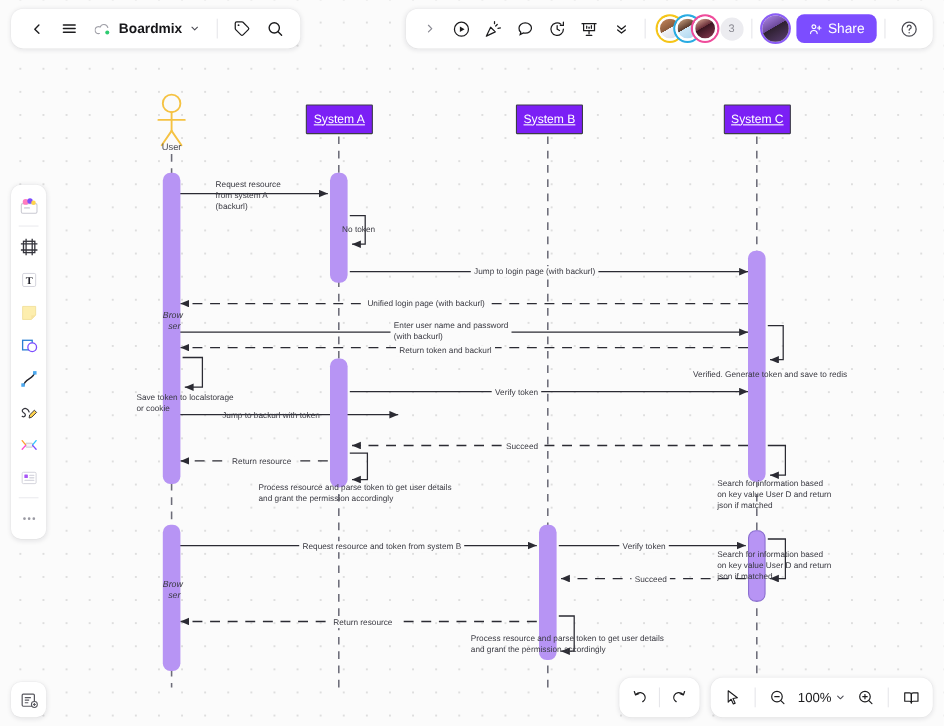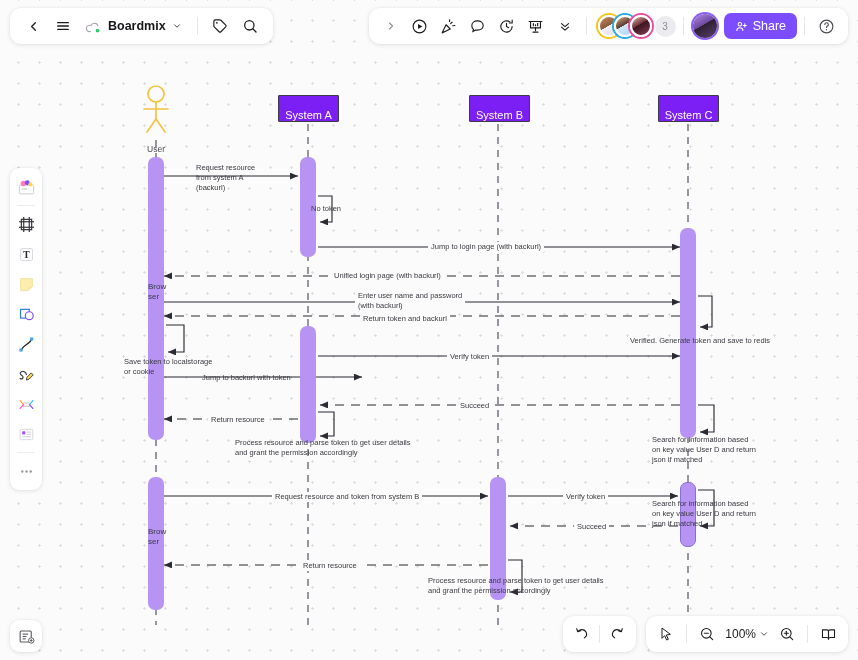--- a/index.html
+++ b/index.html
@@ -91,34 +91,34 @@
   #undo-bar { right: 222px; bottom: 8px; top: auto; padding: 0 5px; }
   #zoom-bar { right: 10px; bottom: 8px; top: auto; padding: 0 6px; }
   .zoom-val { font-size: 12px; color: #1c1c1e; min-width: 30px; text-align: right; }
 
   
   #canvas { position: absolute; inset: 0; }
   #diagram { position: absolute; left: 0; top: 0; width: 858px; height: 660px; }
 
   .lifeline-head {
     position: absolute; background: #7b1ff5; border: 1.5px solid #3c3c46;
-    color: #fff; font-size: 11px; display: flex; align-items: flex-end;
-    justify-content: center; border-radius: 1px; cursor: pointer;
+    color: #fff; font-size: 11px; display: flex; align-items: center;
+    justify-content: center; border-radius: 1px; cursor: pointer; text-decoration: underline;
   }
   .actor-label {
     position: absolute; font-size: 8.5px; color: #4a4a52; text-align: center;
     white-space: nowrap;
   }
   .activation {
     position: absolute; background: #b794f4; border-radius: 7px; cursor: pointer;
   }
   .activation.bordered { border: 1.2px solid #8b6fd0; }
   .act-label {
-    position: absolute; font-size: 8px; color: #3a3a42; text-align: left;
-    line-height: 1.25; width: 100%; left: 0;
+    position: absolute; font-size: 8px; color: #3a3a42; text-align: right;
+    line-height: 1.25; width: 100%; left: 0; font-style: italic;
   }
   .msg-label {
     position: absolute; font-size: 7.5px; color: #3a3a42; line-height: 1.35;
     white-space: pre-line;
   }
 </style>
 </head>
 <body>
 
 <div id="app">
@@ -192,21 +192,21 @@
 
     <div class="lifeline-head" style="left:278px; top:95px; width:61px; height:27px;">
       <span>System A</span>
     </div>
     <div class="lifeline-head" style="left:469px; top:95px; width:61px; height:27px;">
       <span>System B</span>
     </div>
     <div class="lifeline-head" style="left:658px; top:95px; width:61px; height:27px;">
       <span>System C</span>
     </div>
-    <div class="actor-label" style="left:126px; top:144px; width:60px;">User</div>
+    <div class="actor-label" style="left:126px; top:128px; width:60px;">User</div>
 
     <div class="activation" style="left:148px; top:157px; width:16px; height:283px;">
       <div class="act-label" style="top:125px;">Brow<br>ser</div>
     </div>
     <div class="activation" style="left:300px; top:157px; width:16px; height:100px;"></div>
     <div class="activation" style="left:300px; top:326px; width:16px; height:117px;"></div>
     <div class="activation" style="left:680px; top:228px; width:16px; height:210px;"></div>
     <div class="activation" style="left:148px; top:477px; width:16px; height:133px;">
       <div class="act-label" style="top:50px;">Brow<br>ser</div>
     </div>

